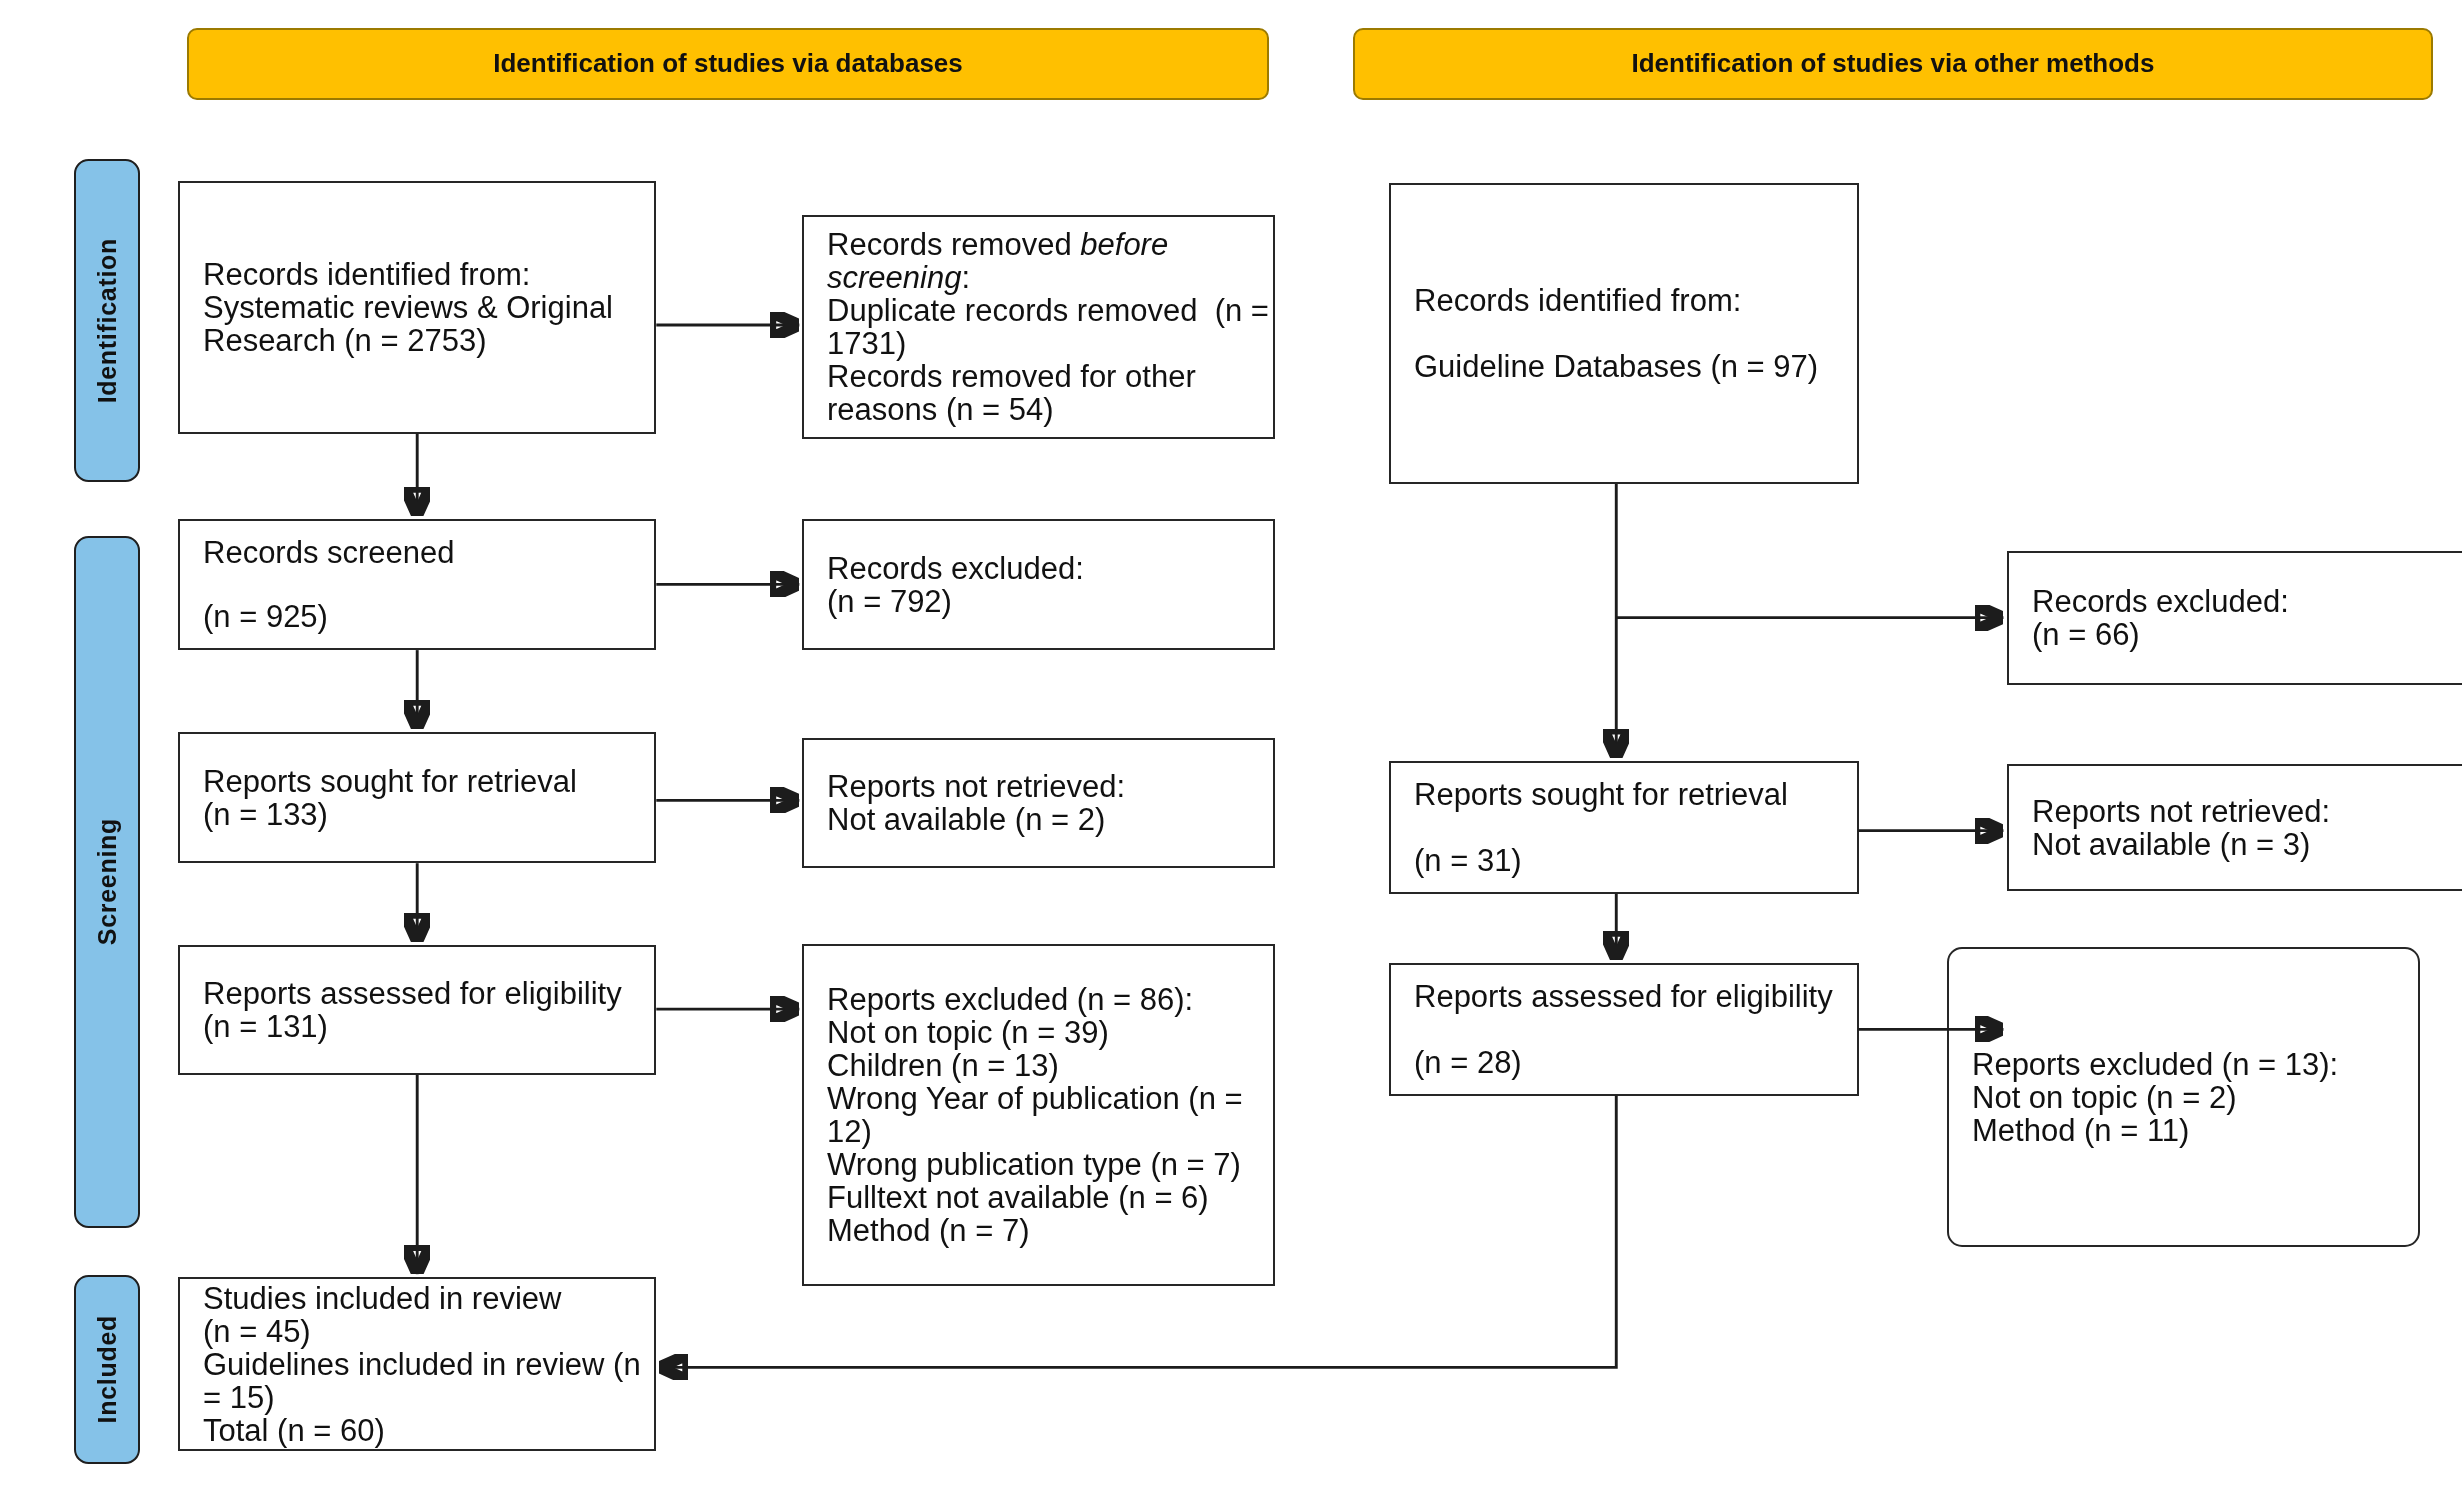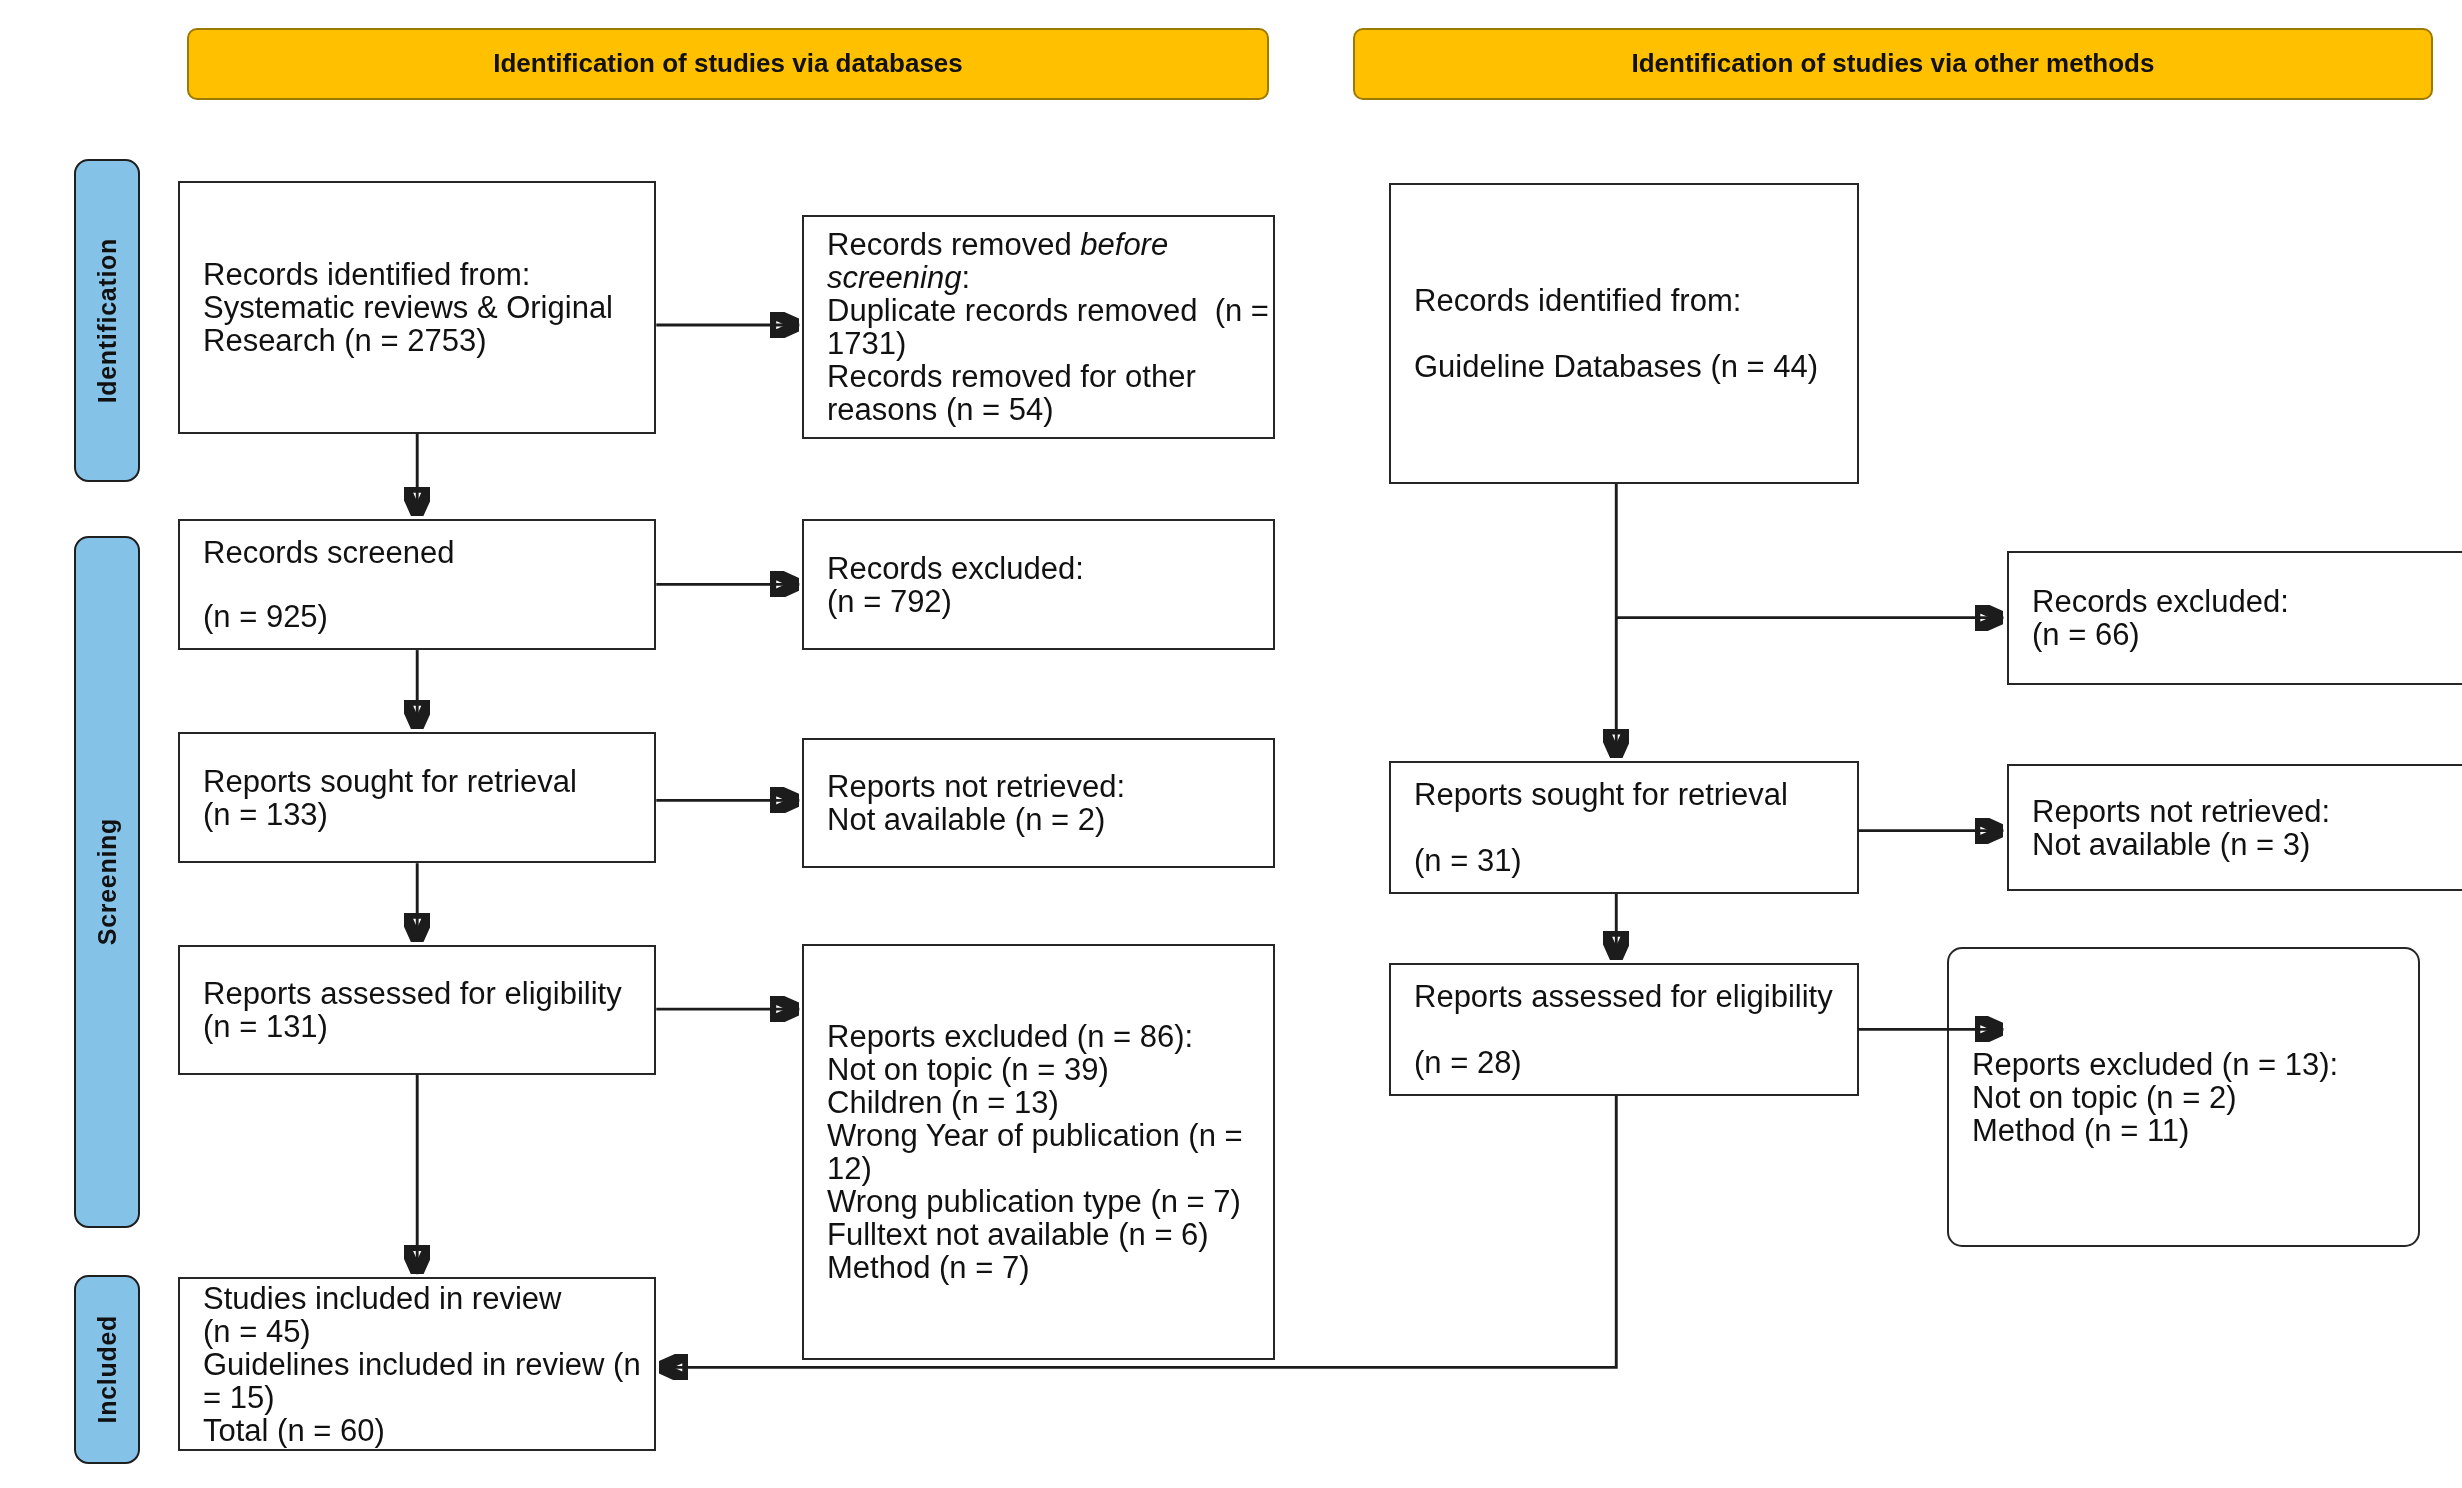--- a/index.html
+++ b/index.html
@@ -111,35 +111,35 @@
       <div class="ln"><span>reasons (n = 54)</span></div>
     </div>
   <div class="bx" style="left:775px;top:519px;width:473px;height:131px;">
       <div class="ln"><span class="b">Records excluded:</span></div>
       <div class="ln"><span>(n = 792)</span></div>
     </div>
   <div class="bx" style="left:775px;top:738px;width:473px;height:130px;">
       <div class="ln"><span class="b">Reports not retrieved:</span></div>
       <div class="ln"><span>Not available (n = 2)</span></div>
     </div>
-  <div class="bx" style="left:775px;top:944px;width:473px;height:416px;text-align:right;">
+  <div class="bx" style="left:775px;top:944px;width:473px;height:342px;text-align:right;">
       <div class="ln"><span class="b">Reports excluded (n = 86):</span></div>
       <div class="ln"><span>Not on topic (n = 39)</span></div>
       <div class="ln"><span>Children (n = 13)</span></div>
       <div class="ln"><span>Wrong Year of publication (n =</span></div>
       <div class="ln"><span>12)</span></div>
       <div class="ln"><span>Wrong publication type (n = 7)</span></div>
       <div class="ln"><span>Fulltext not available (n = 6)</span></div>
       <div class="ln"><span>Method (n = 7)</span></div>
     </div>
 
   <div class="bx" style="left:1362px;top:183px;width:470px;height:301px;">
       <div class="ln"><span>Records identified from:</span></div>
       <div class="ln">&nbsp;</div>
-      <div class="ln"><span>Guideline Databases (n = 44)</span></div>
+      <div class="ln"><span>Guideline Databases (n = 97)</span></div>
     </div>
   <div class="bx" style="left:1362px;top:761px;width:470px;height:133px;">
       <div class="ln"><span>Reports sought for retrieval</span></div>
       <div class="ln">&nbsp;</div>
       <div class="ln"><span>(n = 31)</span></div>
     </div>
   <div class="bx" style="left:1362px;top:963px;width:470px;height:133px;">
       <div class="ln"><span>Reports assessed for eligibility</span></div>
       <div class="ln">&nbsp;</div>
       <div class="ln"><span>(n = 28)</span></div>

